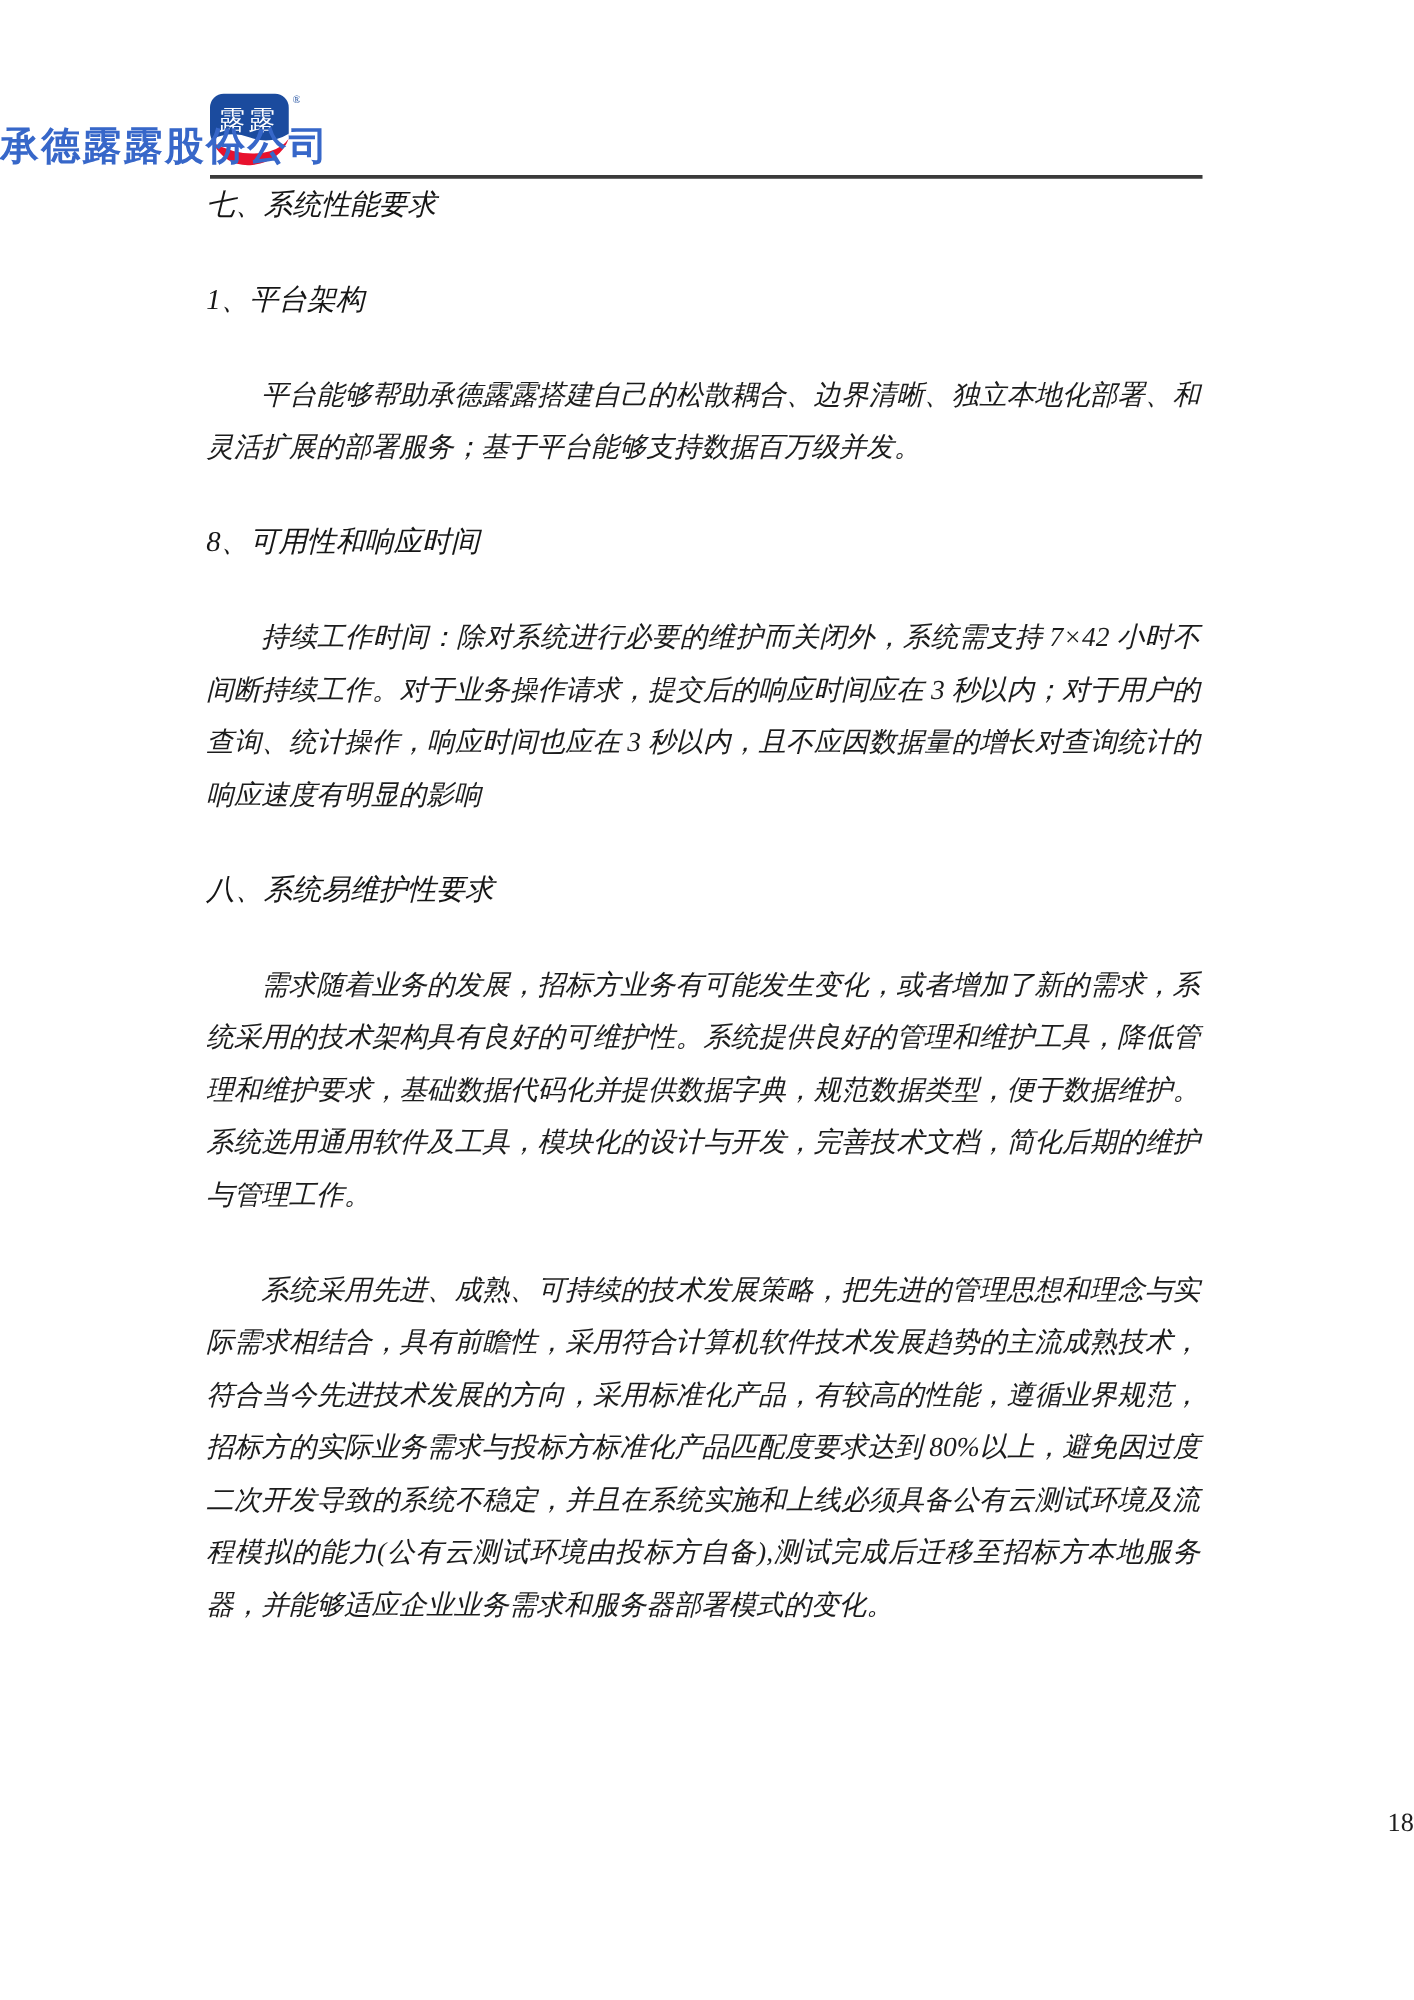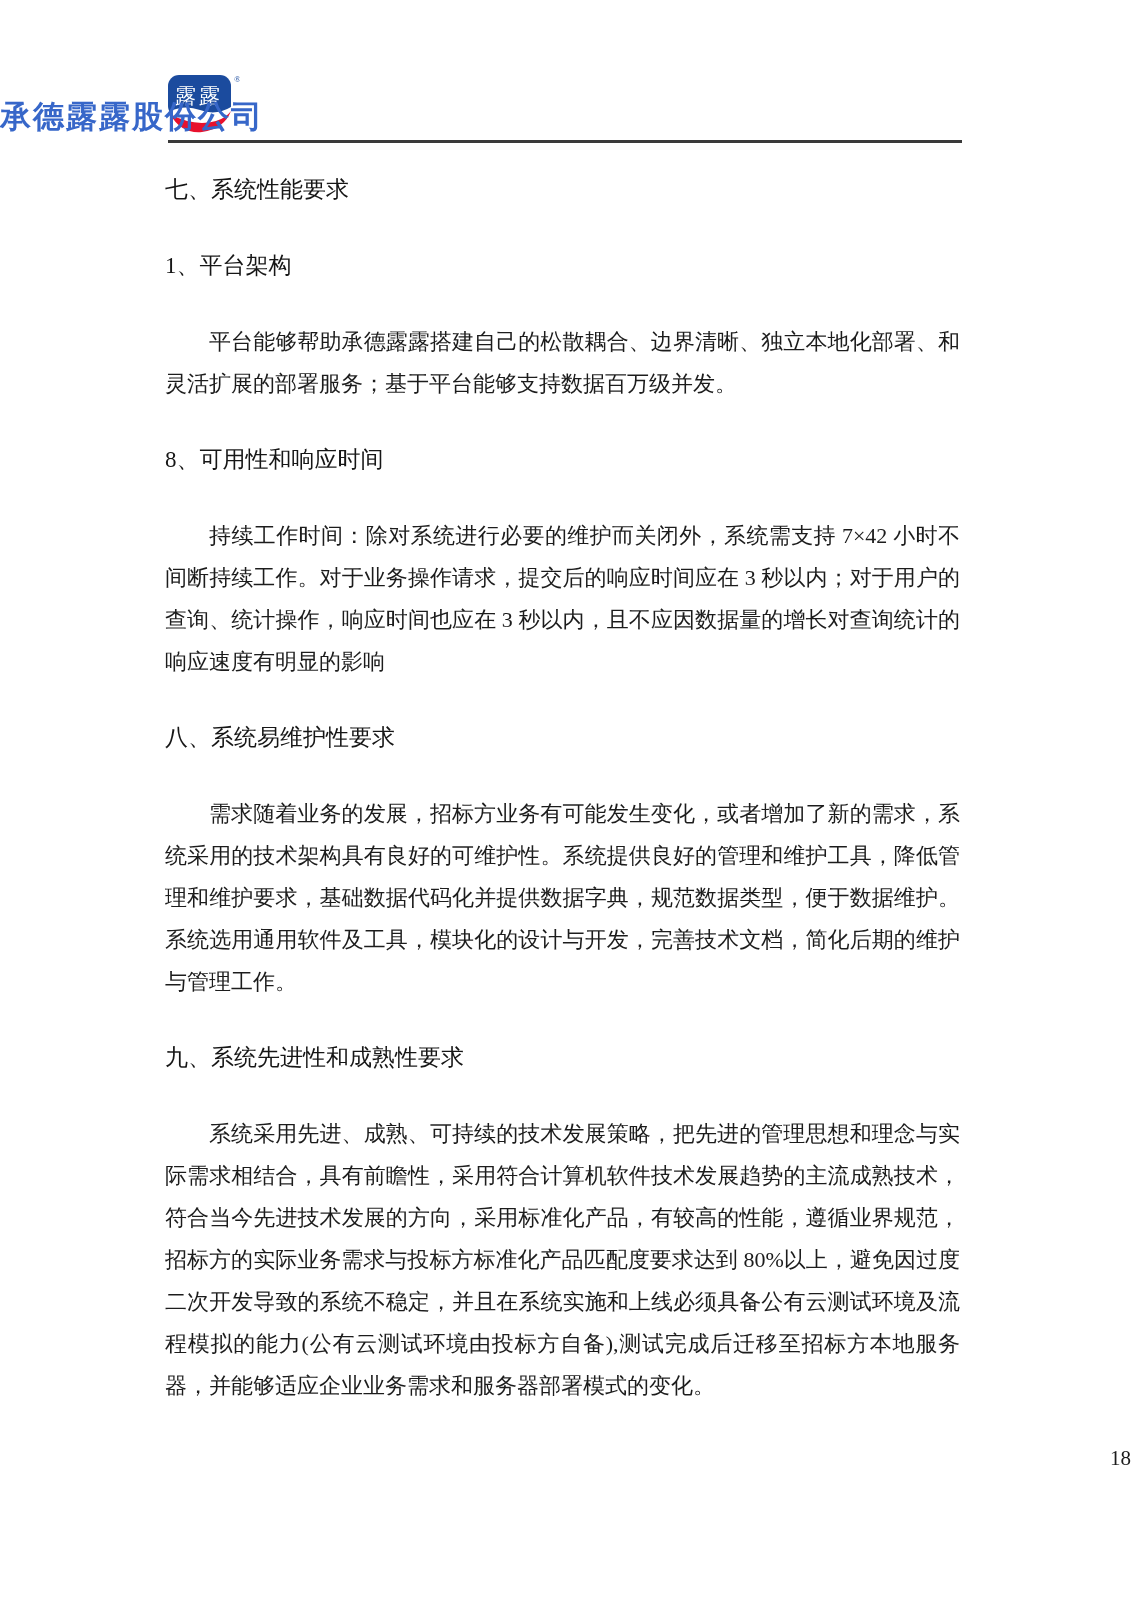--- a/index.html
+++ b/index.html
@@ -32,26 +32,26 @@
     left: 168px; top: 140px;
     width: 794px; height: 3px;
     background: #3a3a3a;
   }
 
   
   .content {
     position: absolute;
     left: 165px; top: 143px;
     width: 795px;
-    padding-top: 26px;
     font-size: 22px;
     line-height: 42px;
     text-align: justify;
     text-justify: inter-character;
     color: #1c1c1c;
+    font-style: italic;
   }
   .content h2, .content h3 {
     font-size: 23px;
     font-weight: normal;
     line-height: 42px;
     margin: 34px 0 0 0;
     color: #161616;
   }
   .content > :first-child { margin-top: 0; }
   .content p {
@@ -93,21 +93,20 @@
 
     <h3>1、平台架构</h3>
     <p>平台能够帮助承德露露搭建自己的松散耦合、边界清晰、独立本地化部署、和灵活扩展的部署服务；基于平台能够支持数据百万级并发。</p>
 
     <h3>8、可用性和响应时间</h3>
     <p>持续工作时间：除对系统进行必要的维护而关闭外，系统需支持 7×42 小时不间断持续工作。对于业务操作请求，提交后的响应时间应在 3 秒以内；对于用户的查询、统计操作，响应时间也应在 3 秒以内，且不应因数据量的增长对查询统计的响应速度有明显的影响</p>
 
     <h2>八、系统易维护性要求</h2>
     <p>需求随着业务的发展，招标方业务有可能发生变化，或者增加了新的需求，系统采用的技术架构具有良好的可维护性。系统提供良好的管理和维护工具，降低管理和维护要求，基础数据代码化并提供数据字典，规范数据类型，便于数据维护。系统选用通用软件及工具，模块化的设计与开发，完善技术文档，简化后期的维护与管理工作。</p>
 
-    <h2>九、系统先进性和成熟性要求</h2>
     <p>系统采用先进、成熟、可持续的技术发展策略，把先进的管理思想和理念与实际需求相结合，具有前瞻性，采用符合计算机软件技术发展趋势的主流成熟技术，符合当今先进技术发展的方向，采用标准化产品，有较高的性能，遵循业界规范，招标方的实际业务需求与投标方标准化产品匹配度要求达到 80%以上，避免因过度二次开发导致的系统不稳定，并且在系统实施和上线必须具备公有云测试环境及流程模拟的能力(公有云测试环境由投标方自备),测试完成后迁移至招标方本地服务器，并能够适应企业业务需求和服务器部署模式的变化。</p>
   </main>
 
   <footer>
     <div class="page-number">18</div>
   </footer>
 
 </div>
 
 </body></html>

